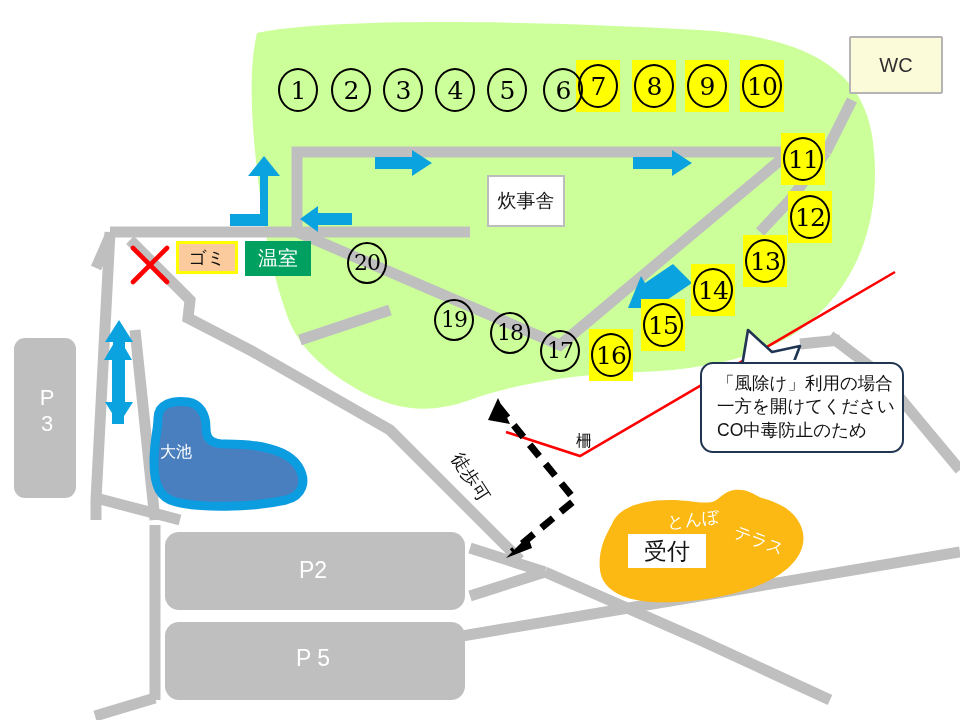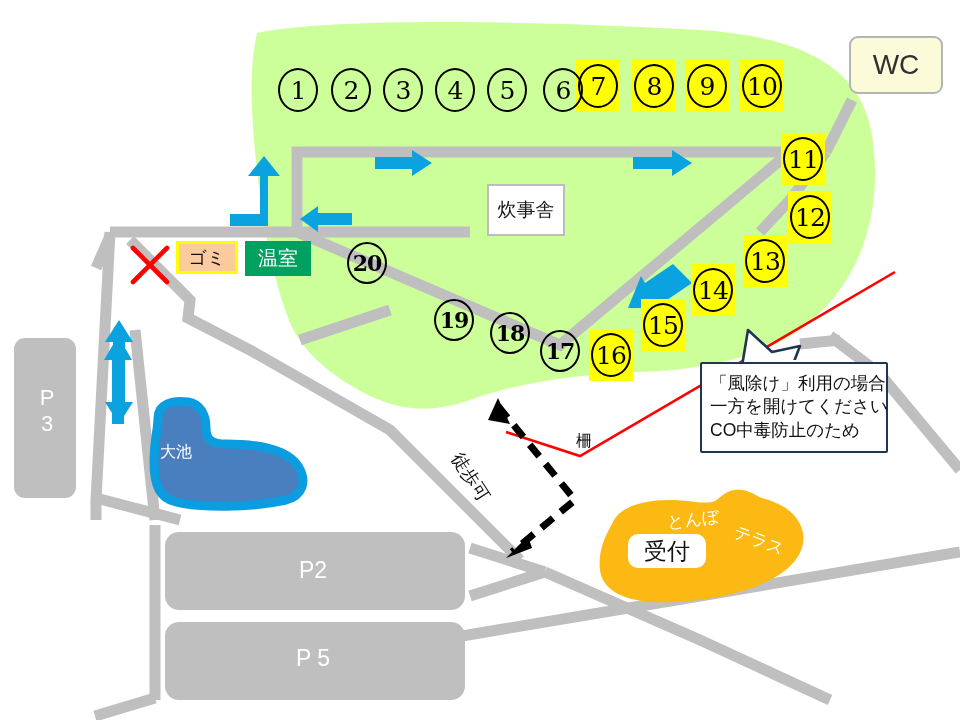--- a/index.html
+++ b/index.html
@@ -55,37 +55,37 @@
     border-radius: 50%;
     display: flex;
     align-items: center;
     justify-content: center;
     font-family: "DejaVu Serif", "Liberation Serif", serif;
     font-size: 25px;
     line-height: 1;
     color: #000000;
     letter-spacing: -1px;
   }
-  .site.small .num { font-size: 22px; width: 38px; height: 38px; font-weight: bold; }
+  .site.small .num { font-size: 22px; width: 38px; height: 38px; }
 
   
   #wc-box {
     left: 849px; top: 36px;
     width: 94px; height: 58px;
     background: #fcfbd9;
     border: 2px solid #b4b4b4;
-    border-radius: 9px;
+    border-radius: 2px;
     display: flex; align-items: center; justify-content: center;
-    font-size: 28px;
+    font-size: 20px;
     color: #303030;
   }
 
   
   #cook-house {
-    left: 487px; top: 184px;
+    left: 487px; top: 175px;
     width: 78px; height: 52px;
     background: #ffffff;
     border: 2.5px solid #bdbdbd;
     display: flex; align-items: center; justify-content: center;
     font-size: 19px;
     color: #1a1a1a;
   }
 
   
   #gomi-box {
@@ -126,21 +126,20 @@
   #p1-label { left: 268px; top: 645px; width: 90px; font-size: 23px; }
 
   
   #reception-box {
     left: 628px; top: 534px;
     width: 78px; height: 34px;
     background: #ffffff;
     display: flex; align-items: center; justify-content: center;
     font-size: 23px;
     color: #151515;
-    border-radius: 10px;
   }
   #tombo-label {
     left: 667px; top: 508px;
     font-size: 17px;
     color: #ffffff;
     transform: rotate(-7deg);
   }
   #terrace-label {
     left: 733px; top: 529px;
     font-size: 17px;
@@ -160,25 +159,25 @@
     left: 466px; top: 448px;
     font-size: 18px;
     color: #111111;
     transform: rotate(57deg);
     transform-origin: left top;
   }
 
   
   #callout {
     left: 700px; top: 362px;
-    width: 188px;
-    padding: 8px 10px 9px 8px;
+    width: 204px;
+    padding: 8px 10px 9px 15px;
     background: #ffffff;
     border: 2.6px solid #1f3552;
-    border-radius: 2px;
+    border-radius: 13px;
     font-size: 17.5px;
     line-height: 1.33;
     color: #111111;
   }
   #callout .cline { white-space: nowrap; }
 </style>
 </head>
 <body>
 
 <div id="map-root">

